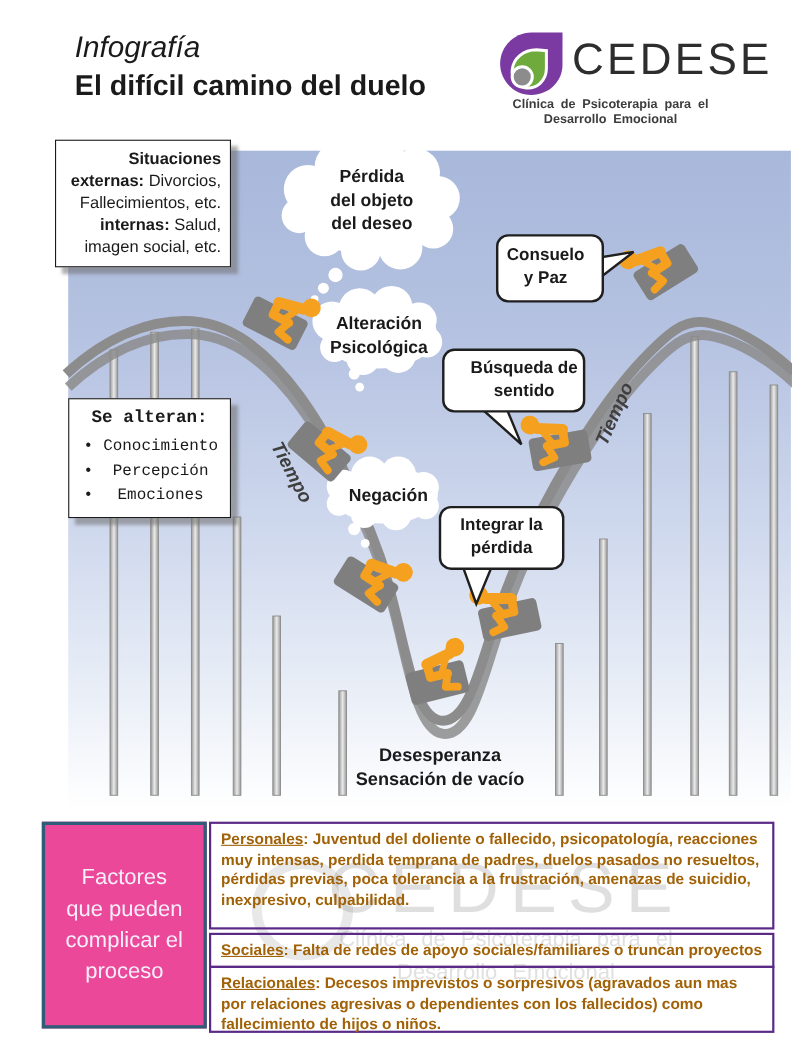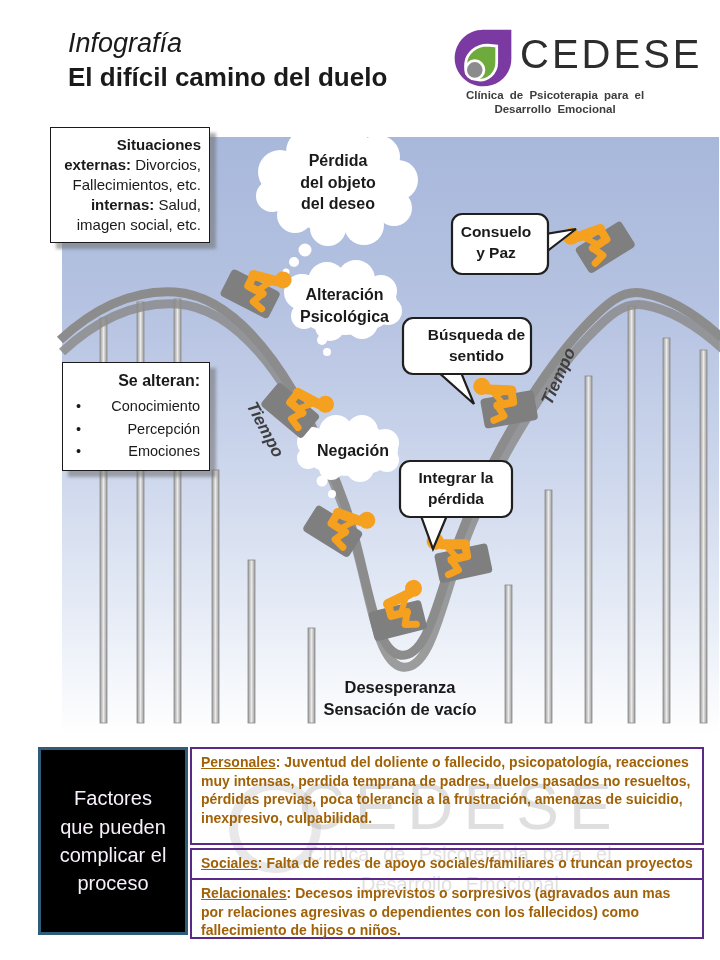--- a/index.html
+++ b/index.html
@@ -18,42 +18,42 @@
 
   
   .stage{left:62px;top:137px;width:657px;height:598px;
          background:linear-gradient(180deg,#a8b8db 0%,#b5c2e1 28%,#ccd6ec 55%,#e9eef7 82%,#ffffff 100%);}
   svg.scene{position:absolute;left:0;top:0;width:720px;height:960px;}
 
   
   .note{background:#fff;border:1.6px solid #1a1a1a;box-shadow:6px 6px 3px rgba(110,110,110,.55);
         font-size:15px;line-height:1.34;}
   .note-situaciones{left:50px;top:127px;width:142px;padding:7px 8px;text-align:right;}
-  .note-sealteran{left:62px;top:362px;width:128px;padding:7px 9px;text-align:right;}
+  .note-sealteran{left:62px;top:362px;width:128px;padding:7px 9px;text-align:center;font-family:Liberation Mono, monospace;}
   .note b{font-weight:700;}
   .note-sealteran .nt{font-weight:700;font-size:16px;margin-bottom:4px;}
   .note-sealteran ul{margin:2px 0 0 0;padding:0;list-style:none;}
   .note-sealteran li{font-size:14.5px;line-height:1.55;padding-left:20px;position:relative;}
   .note-sealteran li::before{content:"•";position:absolute;left:4px;}
 
   
   .lbl{font-weight:700;text-align:center;line-height:1.35;}
   .t-perdida{left:268px;top:150px;width:140px;font-size:16px;}
   .t-alteracion{left:272px;top:284px;width:145px;font-size:16px;}
   .t-negacion{left:294px;top:440px;width:118px;font-size:16px;}
   .t-consuelo{left:448px;top:222px;width:96px;font-size:15.5px;}
   .t-busqueda{left:403px;top:325px;width:147px;font-size:15.5px;}
   .t-integrar{left:400px;top:468px;width:112px;font-size:15.5px;}
   .t-desesperanza{left:295px;top:676px;width:210px;font-size:16.5px;}
   .tiempo{font-size:17px;font-weight:700;font-style:italic;color:#3f3f3f;width:70px;}
   .tiempo-left{left:232px;top:424px;transform:rotate(62deg);}
   .tiempo-right{left:526px;top:362px;transform:rotate(-66deg);}
 
   
-  .purple-box{left:38px;top:747px;width:144px;height:182px;background:#000000;border:3px solid #2f5d79;
+  .purple-box{left:38px;top:747px;width:144px;height:182px;background:#ec4899;border:3px solid #2f5d79;
               color:#f7f0fb;font-size:20px;line-height:1.42;text-align:center;
               display:flex;align-items:center;justify-content:center;z-index:3;}
   .fbox{left:190px;width:492px;border:2.5px solid #5b2a87;background:transparent;
         font-size:14px;font-weight:700;line-height:1.33;padding:4px 9px;color:#a16207;z-index:2;}
   .fbox .flabel{text-decoration:underline;}
   .f-personales{top:747px;height:86px;}
   .f-sociales{top:848px;height:20px;}
   .f-relacionales{top:878px;height:49px;}
 
   

